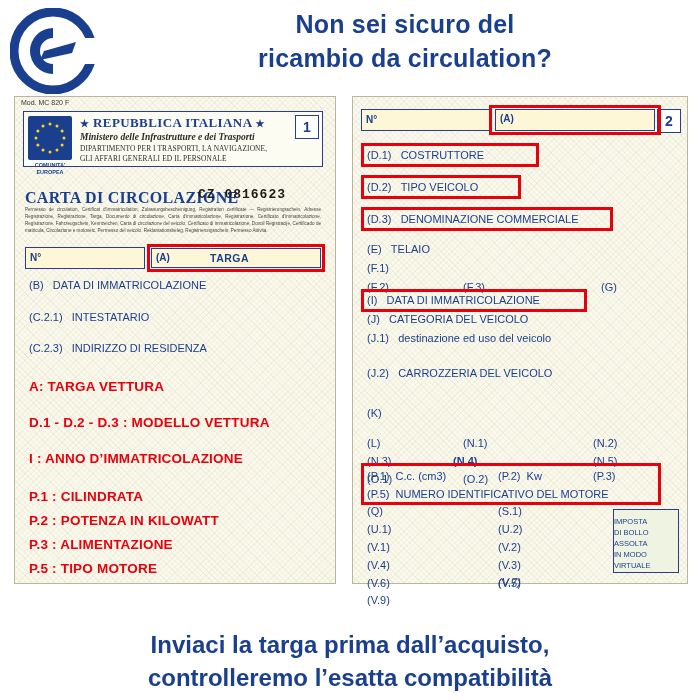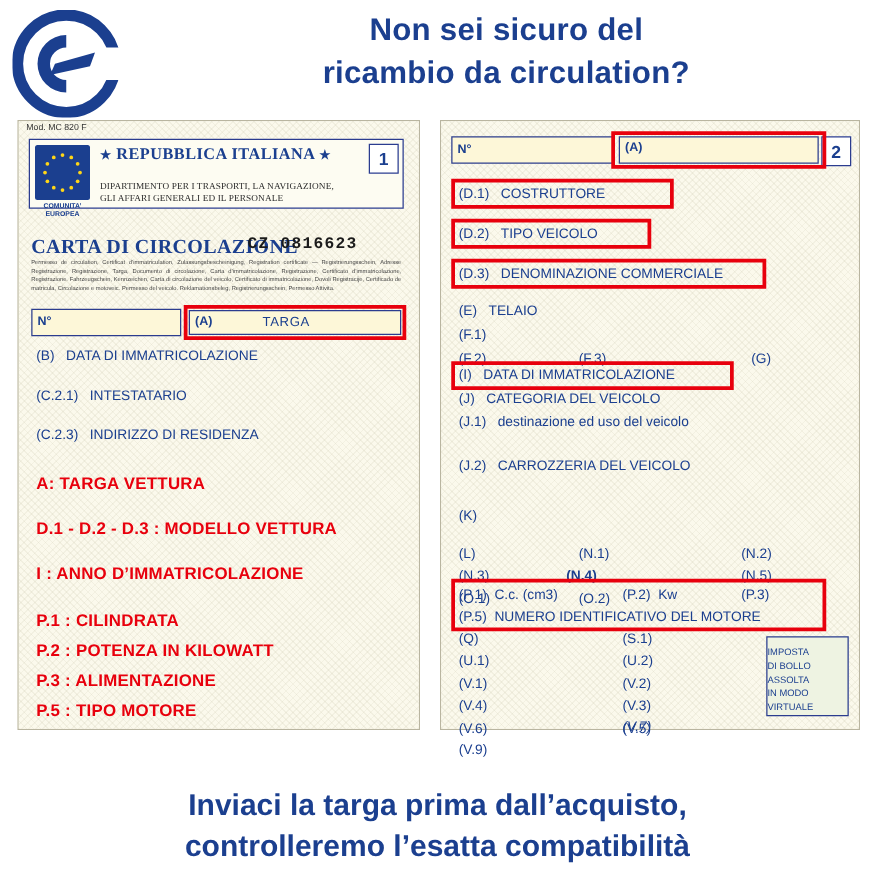--- a/index.html
+++ b/index.html
@@ -121,21 +121,21 @@
   }
   .targa-hl{
     position:absolute;left:122px;top:-3px;width:178px;height:28px;
     border:3px solid #e8000d;box-sizing:border-box;
   }
   .targa-inner{
     position:absolute;left:126px;top:1px;width:170px;height:20px;
     border:1px solid #2b3c8f;box-sizing:border-box;background:#fdf7d8;
   }
   .a-lab{position:absolute;left:4px;top:3px;font-size:10px;color:#1b3f8f;font-weight:bold;}
-  .targa-txt{position:absolute;left:58px;top:3px;font-size:10.5px;color:#1b3f8f;font-weight:normal;letter-spacing:.5px;text-align:right;}
+  .targa-txt{position:absolute;left:58px;top:3px;font-size:10.5px;color:#1b3f8f;font-weight:bold;letter-spacing:.5px;text-align:right;}
 
   .fld{
     position:absolute;font-size:11px;color:#1b3f8f;
     font-family:"Liberation Sans", sans-serif;
   }
   .fld .code{font-weight:normal;}
   .red{
     position:absolute;color:#e8000d;font-weight:bold;font-size:13.5px;
     font-family:"Liberation Sans", sans-serif;letter-spacing:.2px;
   }
@@ -208,20 +208,21 @@
     </div>
     <div class="eu-label">
       <span>COMUNITA’</span><br>
       <span>EUROPEA</span>
     </div>
     <div class="rep">
       <span class="star">★</span>
       <span>REPUBBLICA ITALIANA</span>
       <span class="star">★</span>
     </div>
+    <div class="min">Ministero delle Infrastrutture e dei Trasporti</div>
     <div class="dip">
       <div>DIPARTIMENTO PER I TRASPORTI, LA NAVIGAZIONE,</div>
       <div>GLI AFFARI GENERALI ED IL PERSONALE</div>
     </div>
     <div class="numbox">1</div>
   </div>
 
   <div class="carta">CARTA DI CIRCOLAZIONE</div>
   <div class="cartanum">CZ 0816623</div>
   <div class="microtext">Permesso de circulation, Certificat d’immatriculation, Zulassungsbescheinigung, Registration certificate — Registrierungsschein, Adresse Registrazione, Registrazione, Targa, Documento di circolazione, Carta d’immatricolazione, Registrazione, Certificato d’immatricolazione, Registrazione. Fahrzeugschein, Kennzeichen, Carta di circolazione del veicolo, Certificato di immatricolazione, Dovoli Registracije, Certificado de matricula, Circolazione e motoveic. Permesso del veicolo. Reklamationsbeleg, Registrierungsschein, Permesso Attivita.</div>

